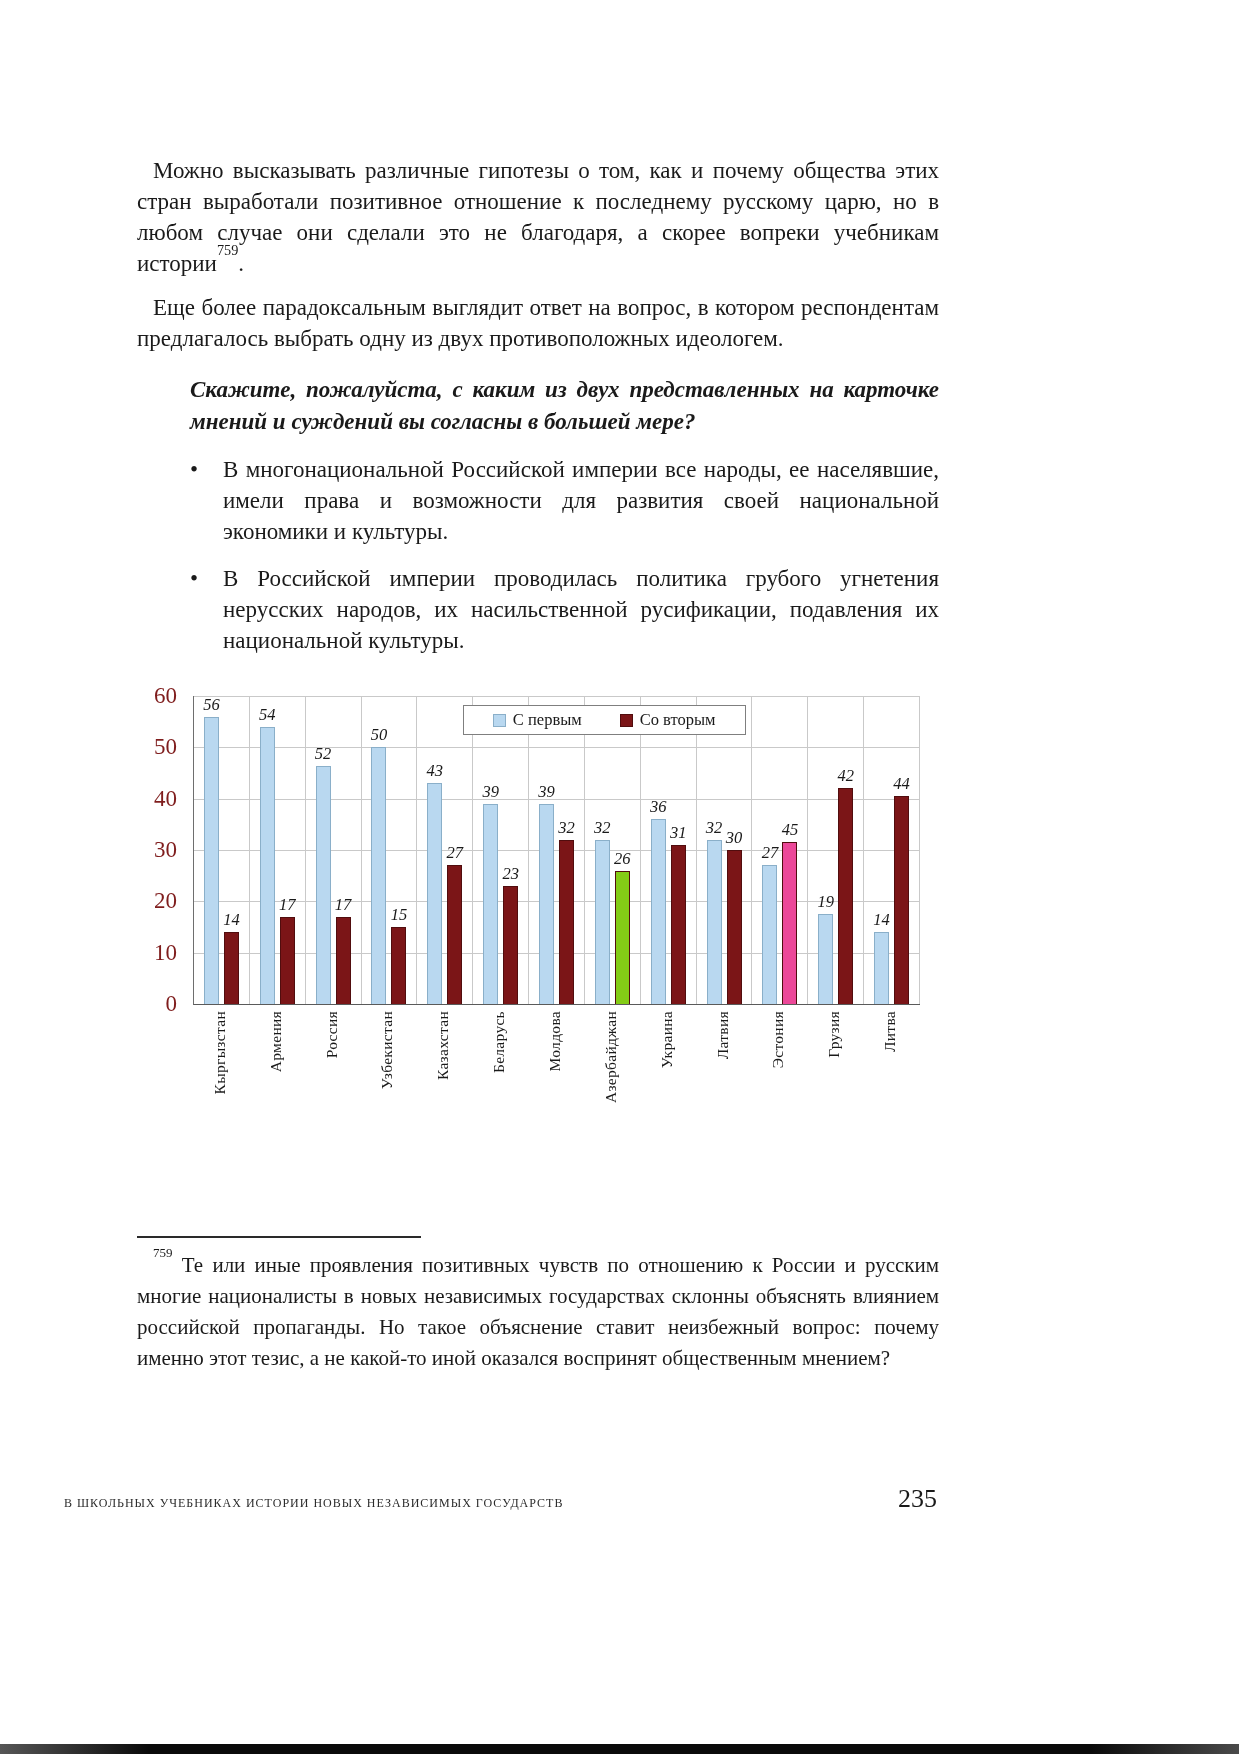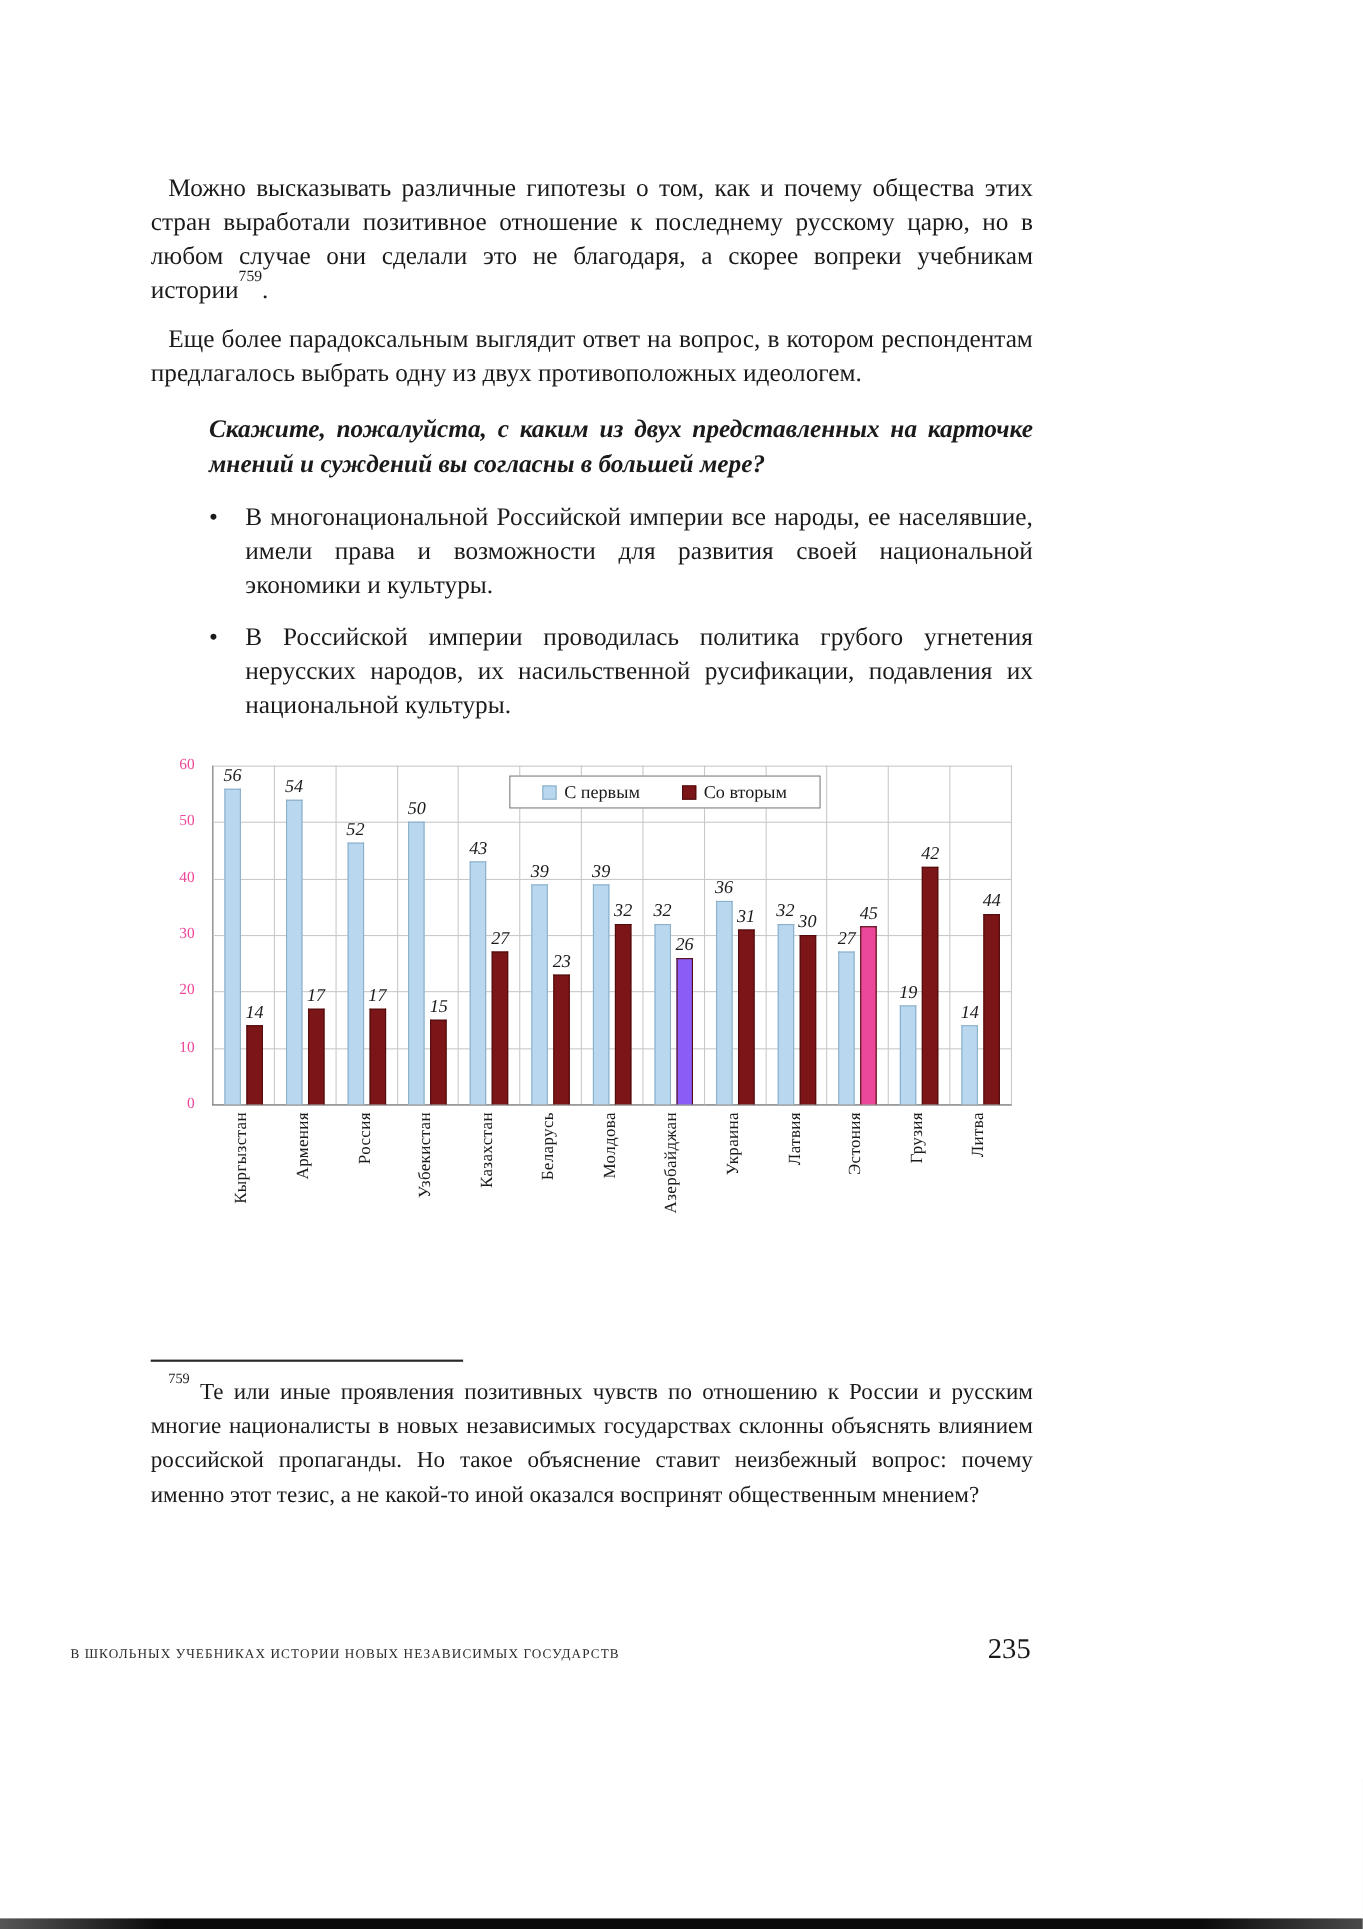--- a/index.html
+++ b/index.html
@@ -58,24 +58,24 @@
     height: 470px;
   }
   .y-axis {
     position: absolute;
     left: 0; top: 8px;
     width: 40px; height: 308px;
   }
   .ytick {
     position: absolute;
     right: 8px;
-    font-size: 14px;
+    font-size: 23px;
     line-height: 22px;
     text-align: right;
-    color: #ec4899;
+    color: #7f1d1d;
   }
   .plot {
     position: absolute;
     left: 48px; top: 8px;
     width: 726px; height: 308px;
     border-left: 1px solid #6e6e6e;
     border-bottom: 1px solid #5a5a5a;
     background: #ffffff;
   }
   .gridline {
@@ -290,21 +290,21 @@
             <div class="bar-value">39</div>
           </div>
           <div class="bar" style="height: 164.267px; background: rgb(123, 21, 23); border-color: rgb(81, 13, 14);">
             <div class="bar-value">32</div>
           </div>
         </div>
         <div class="bar-group" style="left: 53.8462%; width: 7.69231%;">
           <div class="bar" style="height: 164.267px; background: rgb(185, 216, 240); border-color: rgb(138, 175, 201);">
             <div class="bar-value">32</div>
           </div>
-          <div class="bar" style="height: 133.467px; background: #8b5cf6; border-color: rgb(81, 13, 14);">
+          <div class="bar" style="height: 133.467px; background: #84cc16; border-color: rgb(81, 13, 14);">
             <div class="bar-value">26</div>
           </div>
         </div>
         <div class="bar-group" style="left: 61.5385%; width: 7.69231%;">
           <div class="bar" style="height: 184.8px; background: rgb(185, 216, 240); border-color: rgb(138, 175, 201);">
             <div class="bar-value">36</div>
           </div>
           <div class="bar" style="height: 159.133px; background: rgb(123, 21, 23); border-color: rgb(81, 13, 14);">
             <div class="bar-value">31</div>
           </div>
@@ -330,21 +330,21 @@
             <div class="bar-value">19</div>
           </div>
           <div class="bar" style="height: 215.6px; background: rgb(123, 21, 23); border-color: rgb(81, 13, 14);">
             <div class="bar-value">42</div>
           </div>
         </div>
         <div class="bar-group" style="left: 92.3077%; width: 7.69231%;">
           <div class="bar" style="height: 71.8667px; background: rgb(185, 216, 240); border-color: rgb(138, 175, 201);">
             <div class="bar-value">14</div>
           </div>
-          <div class="bar" style="height: 173px; background: rgb(123, 21, 23); border-color: rgb(81, 13, 14);">
+          <div class="bar" style="height: 208px; background: rgb(123, 21, 23); border-color: rgb(81, 13, 14);">
             <div class="bar-value">44</div>
           </div>
         </div>
       </div>
     <div class="x-labels" id="x-labels">
         <div class="xcat" style="left: 3.84615%;">Кыргызстан</div>
         <div class="xcat" style="left: 11.5385%;">Армения</div>
         <div class="xcat" style="left: 19.2308%;">Россия</div>
         <div class="xcat" style="left: 26.9231%;">Узбекистан</div>
         <div class="xcat" style="left: 34.6154%;">Казахстан</div>

